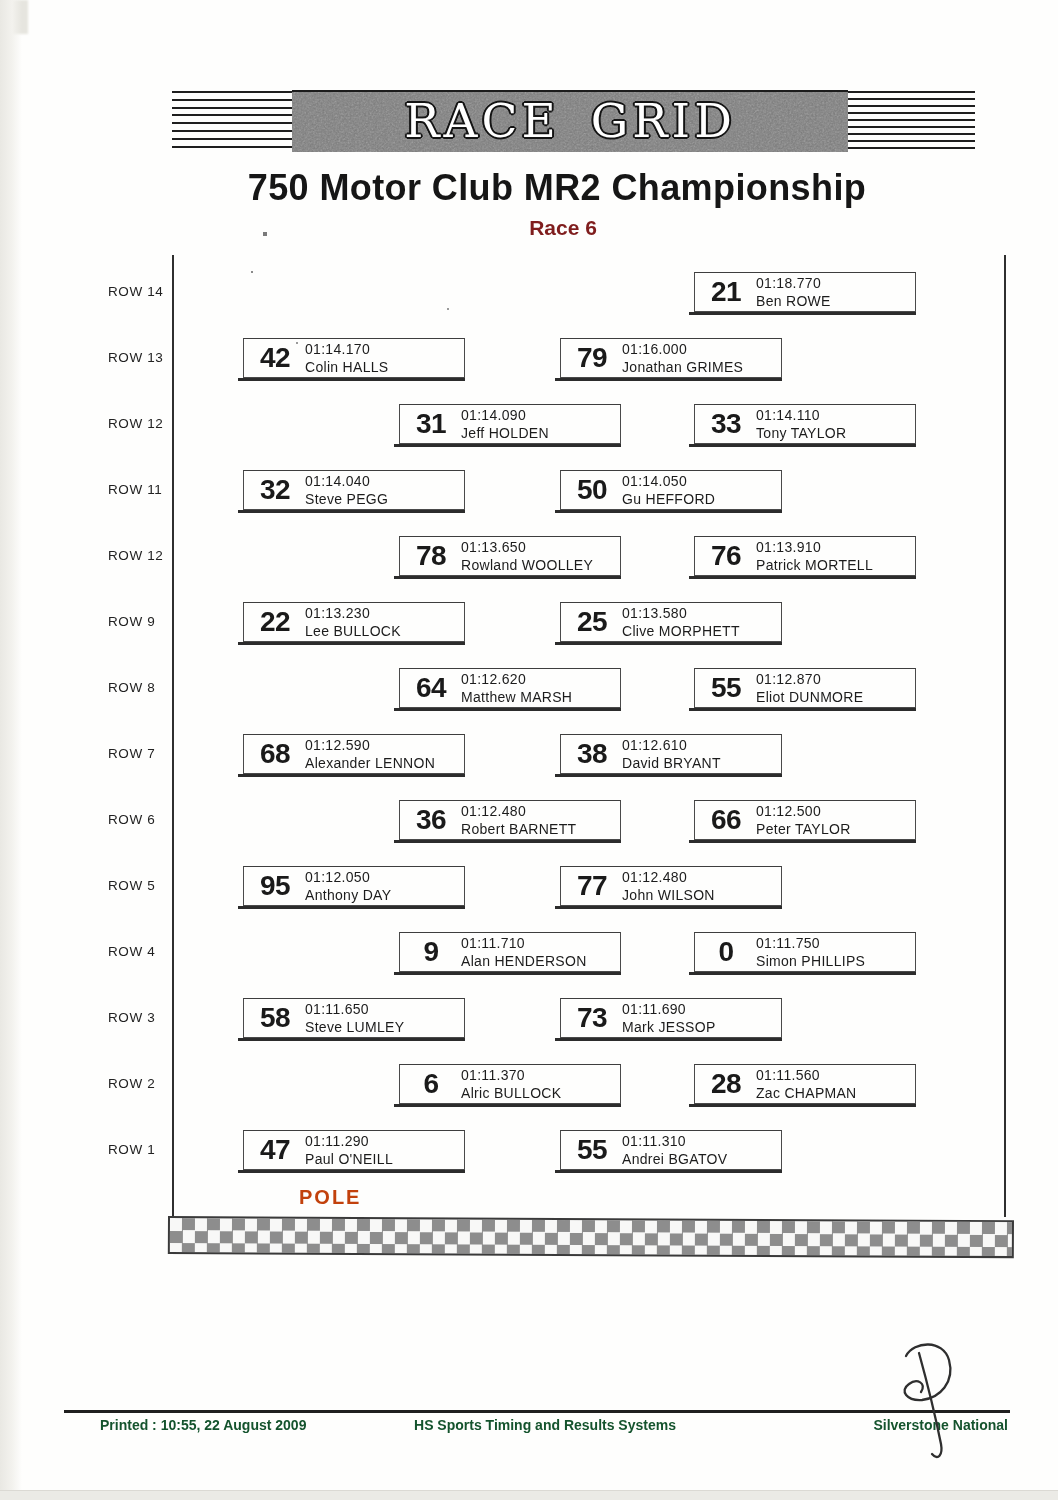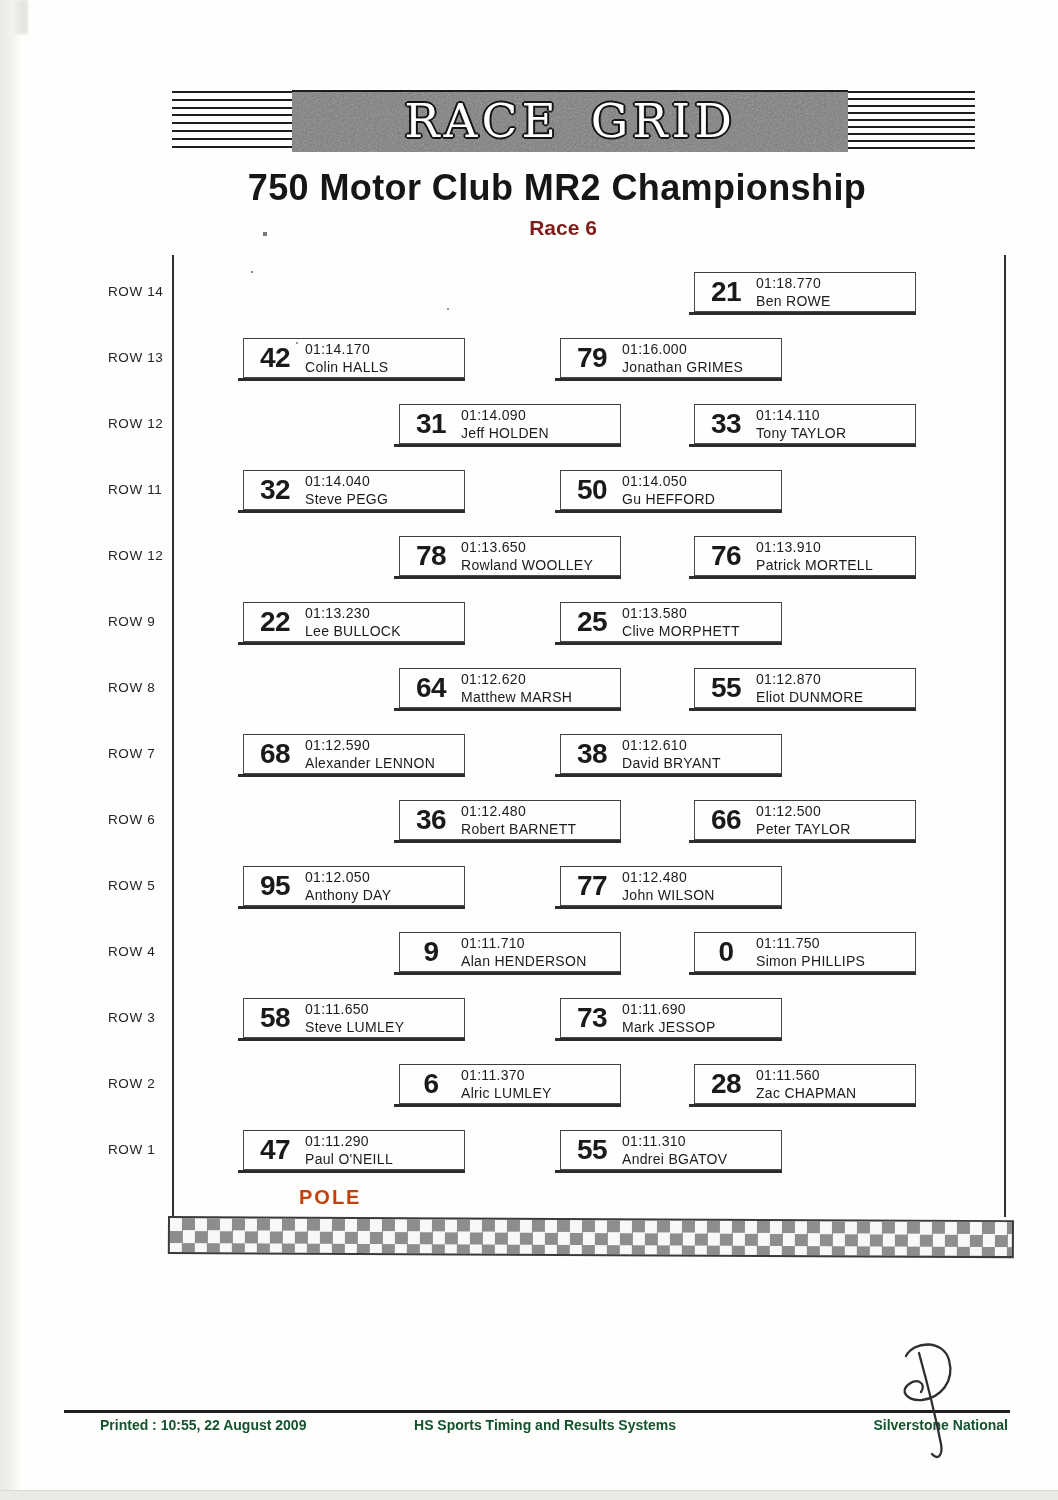--- a/index.html
+++ b/index.html
@@ -256,21 +256,21 @@
       <div class="lap-time">01:11.690</div>
       <div class="driver-name">Mark JESSOP</div>
     </div>
   </div>
 
   <div class="grid-row inner" style="top: 1064px;">
     <div class="row-label">ROW 2</div>
     <div class="entry-box box-1">
       <div class="car-number">6</div>
       <div class="lap-time">01:11.370</div>
-      <div class="driver-name">Alric LUMLEY</div>
+      <div class="driver-name">Alric BULLOCK</div>
     </div>
     <div class="entry-box box-2">
       <div class="car-number">28</div>
       <div class="lap-time">01:11.560</div>
       <div class="driver-name">Zac CHAPMAN</div>
     </div>
   </div>
 
   <div class="grid-row outer" style="top: 1130px;">
     <div class="row-label">ROW 1</div>

